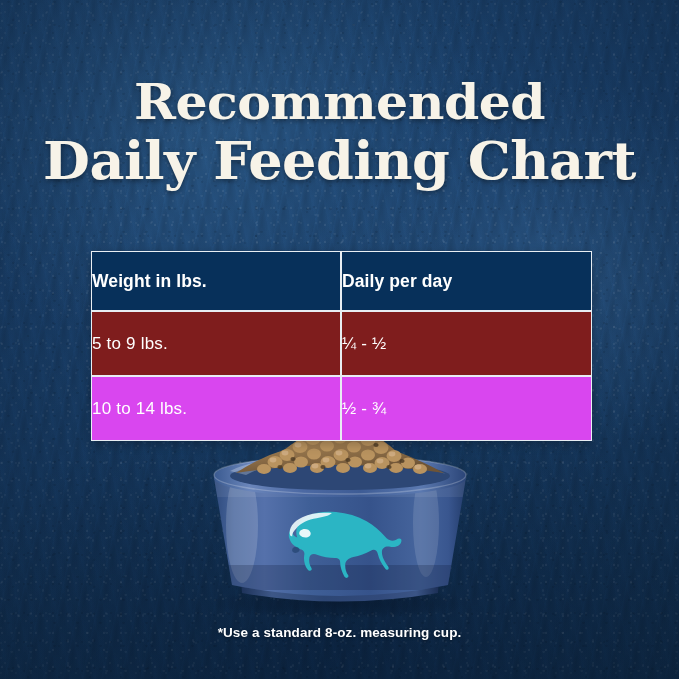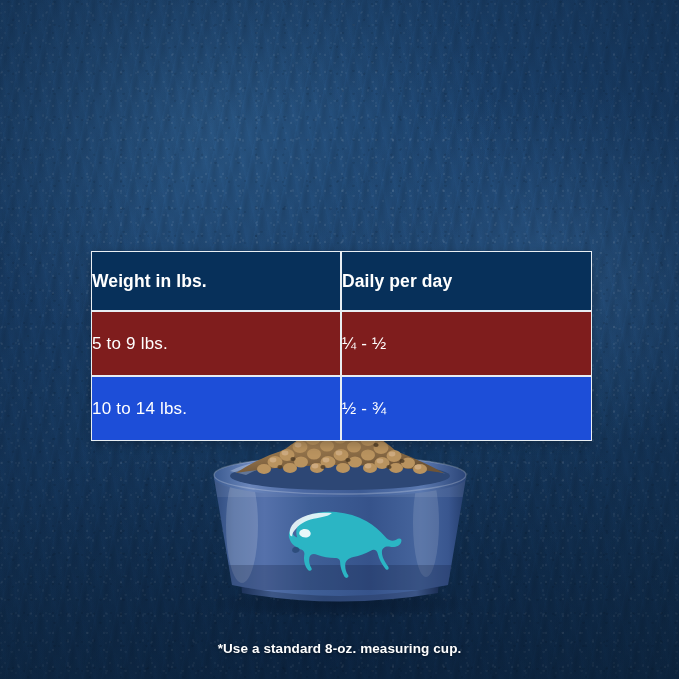--- a/index.html
+++ b/index.html
@@ -132,21 +132,21 @@
     font-weight: bold;
     letter-spacing: 0.1px;
   }
   .feeding-table td {
     height: 63px;
     font-size: 17px;
     font-weight: normal;
     letter-spacing: 0.2px;
   }
   tr.row-0 td { background: #7f1d1d; }
-  tr.row-1 td { background: #1d4ed8; }
+  tr.row-1 td { background: #d946ef; }
   .col-weight { width: 248px; }
   .col-cups   { width: 249px; }
 
   
   .bowl-scene {
     position: absolute;
     left: 180px;
     top: 415px;
     width: 320px;
     height: 210px;
@@ -160,33 +160,36 @@
     left: 0;
     right: 0;
     top: 625px;
     text-align: center;
     color: #ffffff;
     font-size: 13.5px;
     font-weight: bold;
     letter-spacing: 0.1px;
     z-index: 6;
     text-shadow: 0 1px 3px rgba(0,0,0,0.45);
-    margin-top: 16px;
   }
 </style>
 </head>
 <body>
 
 <div id="poster">
 
   <div class="bg-base"></div>
   <div class="bg-streaks"></div>
   <div class="bg-grain"></div>
   <div class="bg-vignette"></div>
 
+  <div class="title-block">
+    <span class="title-line title-line-1">Recommended</span>
+    <span class="title-line title-line-2">Daily Feeding Chart</span>
+  </div>
 
   <table class="feeding-table">
     <thead>
       <tr>
         <th class="col-weight">Weight in lbs.</th>
         <th class="col-cups">Daily per day</th>
       </tr>
     </thead>
     <tbody>
       <tr class="row-0">

